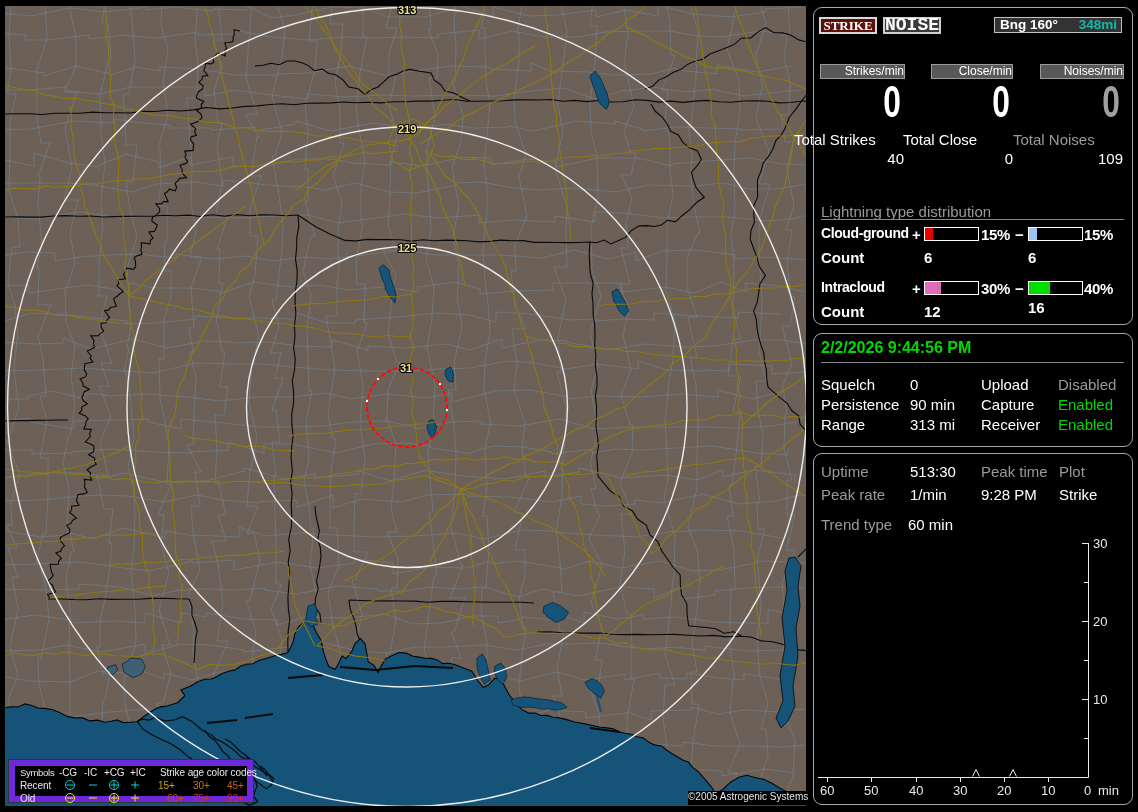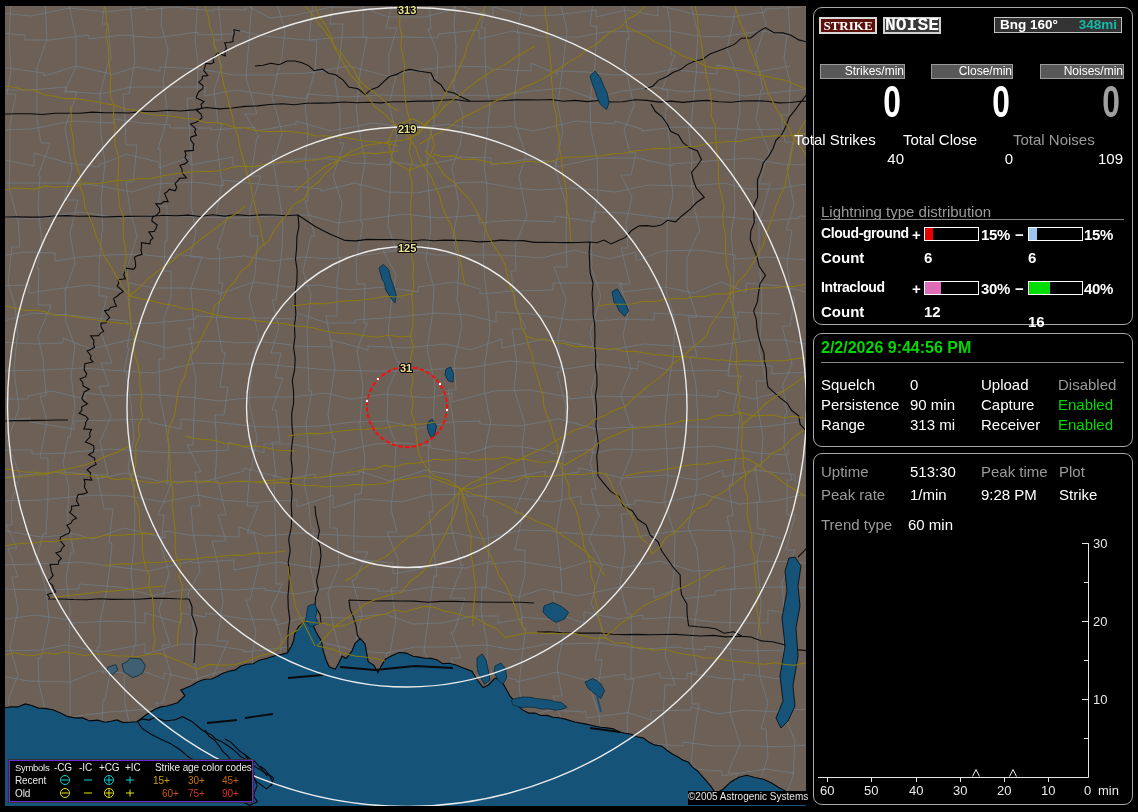--- a/index.html
+++ b/index.html
@@ -56,21 +56,21 @@
       <circle cx="442" cy="404" r="1.2"></circle>
       <circle cx="362" cy="395" r="1.2"></circle>
     </g>
 
 <text x="393" y="8" font-family="Liberation Sans, sans-serif" font-size="11" font-weight="bold" fill="#ece490" stroke="#000" stroke-width="2.2" paint-order="stroke">313</text>
     <text x="393" y="127" font-family="Liberation Sans, sans-serif" font-size="11" font-weight="bold" fill="#ece490" stroke="#000" stroke-width="2.2" paint-order="stroke">219</text>
     <text x="393" y="246" font-family="Liberation Sans, sans-serif" font-size="11" font-weight="bold" fill="#ece490" stroke="#000" stroke-width="2.2" paint-order="stroke">125</text>
     <text x="395" y="366" font-family="Liberation Sans, sans-serif" font-size="11" font-weight="bold" fill="#ece490" stroke="#000" stroke-width="2.2" paint-order="stroke">31</text>
 </svg>
 
-<div style="position:absolute;left:9px;top:760px;width:244px;height:42px;background:#000;border:1px solid #6d28d9;outline:1px solid #333;box-sizing:border-box;font-size:10px;letter-spacing:-0.1px;color:#e8e8e8">
+<div style="position:absolute;left:9px;top:760px;width:244px;height:42px;background:#000;border:6px solid #6d28d9;outline:1px solid #333;box-sizing:border-box;font-size:10px;letter-spacing:-0.1px;color:#e8e8e8">
  <div style="position:absolute;left:5px;top:1px;white-space:nowrap;font-size:9.5px;letter-spacing:-0.3px">Symbols</div>
  <div style="position:absolute;left:44px;top:1px">-CG</div>
  <div style="position:absolute;left:69px;top:1px">-IC</div>
  <div style="position:absolute;left:89px;top:1px">+CG</div>
  <div style="position:absolute;left:115px;top:1px">+IC</div>
  <div style="position:absolute;left:145px;top:1px;white-space:nowrap">Strike age color codes</div>
  <div style="position:absolute;left:5px;top:14px">Recent</div>
  <div style="position:absolute;left:5px;top:27px">Old</div>
  <svg width="242" height="40" style="position:absolute;left:0;top:0">
   <g stroke="#00d8d8" fill="none">
@@ -136,21 +136,21 @@
     <div style="width:30%;background:#e06cb8"></div>
   </div>
 <div class="pct" style="left:981px;top:280px">30%</div>
 <div class="pct" style="left:1015px;top:280px">−</div>
 <div class="bar" style="left:1028px;top:281px">
     <div style="width:40%;background:#00dd00"></div>
   </div>
 <div class="pct" style="left:1084px;top:280px">40%</div>
 <div class="row bld" style="left:821px;top:303px">Count</div>
 <div class="row bld" style="left:924px;top:303px">12</div>
-<div class="row bld" style="left:1028px;top:313px">16</div>
+<div class="row bld" style="left:1028px;top:299px">16</div>
 
 <div class="pnl" style="top:333px;height:114px"></div>
 <div class="row grn bld" style="left:821px;top:339px;font-size:16px">2/2/2026 9:44:56 PM</div>
 <div style="position:absolute;left:821px;top:362px;width:303px;height:1px;background:#888"></div>
 <div class="row" style="left:821px;top:376px">Squelch</div>
 <div class="row" style="left:910px;top:376px">0</div>
 <div class="row" style="left:981px;top:376px">Upload</div>
 <div class="row gry" style="left:1058px;top:376px">Disabled</div>
 <div class="row" style="left:821px;top:396px">Persistence</div>
 <div class="row" style="left:910px;top:396px">90 min</div>

